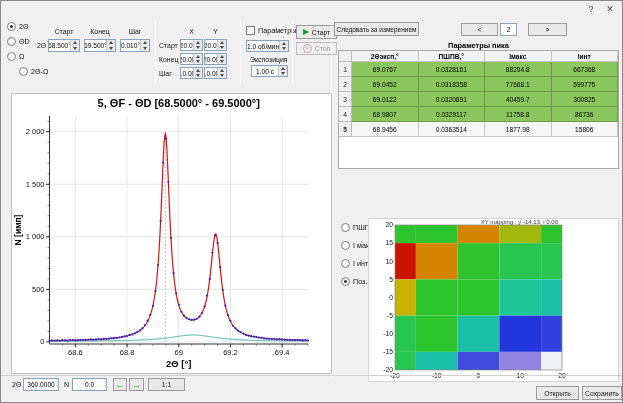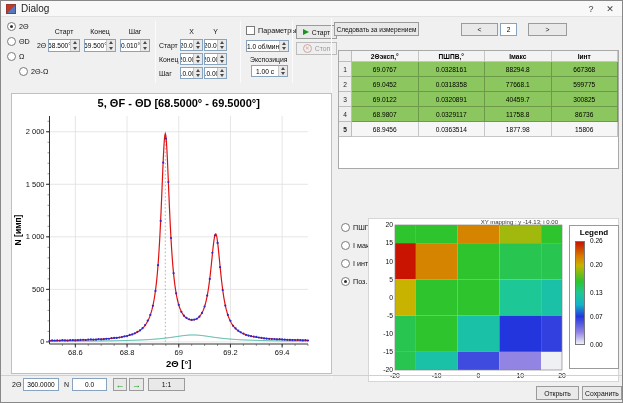--- a/index.html
+++ b/index.html
@@ -44,24 +44,20 @@
   .overlaytxt{position:absolute;right:60px;top:0;font-size:6px;color:#333;white-space:nowrap}
   .arrowbtn{font-weight:bold;font-size:9px;color:#1f9e1f}
   .statlbl{position:absolute;font-size:7px;color:#111}
   svg text{font-family:"Liberation Sans",sans-serif}
 </style>
 </head>
 <body>
 
 <div class="window">
 
-  <div class="titlebar">
-    <span class="appicon"></span>
-    <span class="title">Dialog</span>
-  </div>
   <div class="wbtn" style="right:22px">?</div>
   <div class="wbtn" style="right:3px">✕</div>
 
   <label class="radio" style="left:6px;top:21px">
       <span class="rdot sel"></span>
       <span>2Θ</span>
     </label>
   <label class="radio" style="left:6px;top:36px">
       <span class="rdot"></span>
       <span>ΘD</span>
@@ -184,20 +180,21 @@
       <span>Стоп</span>
     </div>
 
   <div class="vsep" style="left:330px;top:17px;height:360px"></div>
 
   <div class="btn" style="left:333px;top:21px;width:85px;height:14px;font-size:6.5px">Следовать за измерением</div>
   <div class="btn" style="left:460px;top:22px;width:37px;height:13px">&lt;</div>
   <div class="field" style="left:499px;top:22px;width:17px;height:13px">2</div>
   <div class="btn" style="left:527px;top:22px;width:39px;height:13px">&gt;</div>
 
+  <div class="ptitle" style="left:337px;top:40px;width:281px">Параметры пика</div>
   <div class="ptable" style="left:337px;top:49px;width:281px;height:119px">
     <div class="prow phead">
       <div class="pnum"></div>
       <div class="pc">2Θэксп,°</div>
       <div class="pc">ПШПВ,°</div>
       <div class="pc">Iмакс</div>
       <div class="pc">Iинт</div>
     </div>
     <div class="prow green">
       <div class="pnum">1</div>
@@ -475,29 +472,20 @@
         <text x="24" y="8.3" text-anchor="end" font-size="6.8" fill="#111">20</text>
         <text x="24" y="26.425" text-anchor="end" font-size="6.8" fill="#111">15</text>
         <text x="24" y="44.55" text-anchor="end" font-size="6.8" fill="#111">10</text>
         <text x="24" y="62.675" text-anchor="end" font-size="6.8" fill="#111">5</text>
         <text x="24" y="80.8" text-anchor="end" font-size="6.8" fill="#111">0</text>
         <text x="24" y="98.925" text-anchor="end" font-size="6.8" fill="#111">-5</text>
         <text x="24" y="117.05" text-anchor="end" font-size="6.8" fill="#111">-10</text>
         <text x="24" y="135.175" text-anchor="end" font-size="6.8" fill="#111">-15</text>
         <text x="24" y="153.3" text-anchor="end" font-size="6.8" fill="#111">-20</text>
       </svg>
-    <div class="legend" style="left:200px;top:6px;width:50px;height:144px">
-      <div class="legtitle">Legend</div>
-      <div class="legbar" id="legbar" style="background: linear-gradient(rgb(200, 20, 0) 0%, rgb(216, 120, 0) 13.5%, rgb(200, 180, 0) 23.1%, rgb(46, 196, 46) 38.5%, rgb(30, 200, 150) 50%, rgb(20, 180, 200) 61.5%, rgb(35, 54, 221) 73.1%, rgb(145, 132, 227) 88.5%, rgb(238, 240, 244) 100%);"></div>
-      <span class="leglab" style="top:11px">0.26</span>
-      <span class="leglab" style="top:35px">0.20</span>
-      <span class="leglab" style="top:63px">0.13</span>
-      <span class="leglab" style="top:87px">0.07</span>
-      <span class="leglab" style="top:115px">0.00</span>
-    </div>
   </div>
 
   <div style="position:absolute;left:0;top:374px;width:100%;height:1px;background:#d0d0d0"></div>
   <div class="statlbl" style="left:11px;top:380px">2Θ</div>
   <div class="field" style="left:22px;top:377px;width:36px;height:13px">360.0000</div>
   <div class="statlbl" style="left:63px;top:380px">N</div>
   <div class="field" style="left:71px;top:377px;width:35px;height:13px">0.0</div>
   <div class="btn" style="left:112px;top:377px;width:14px;height:13px">
       <span class="arrowbtn">←</span>
     </div>

